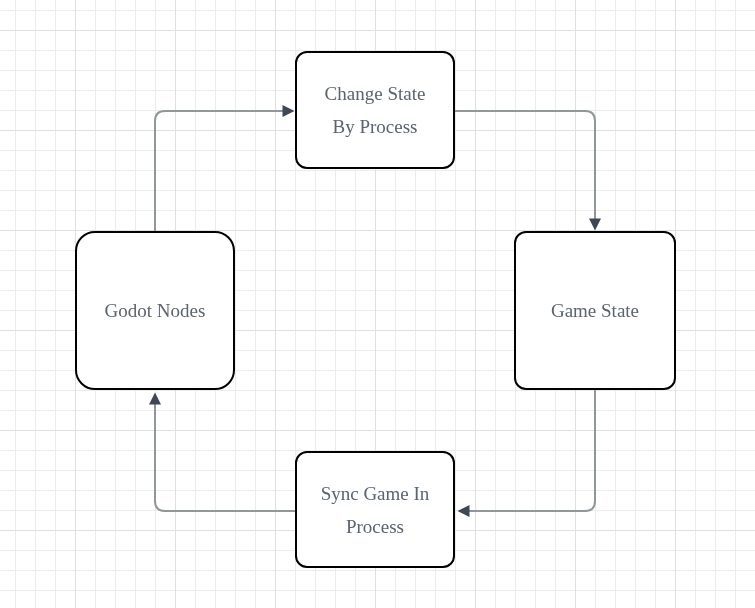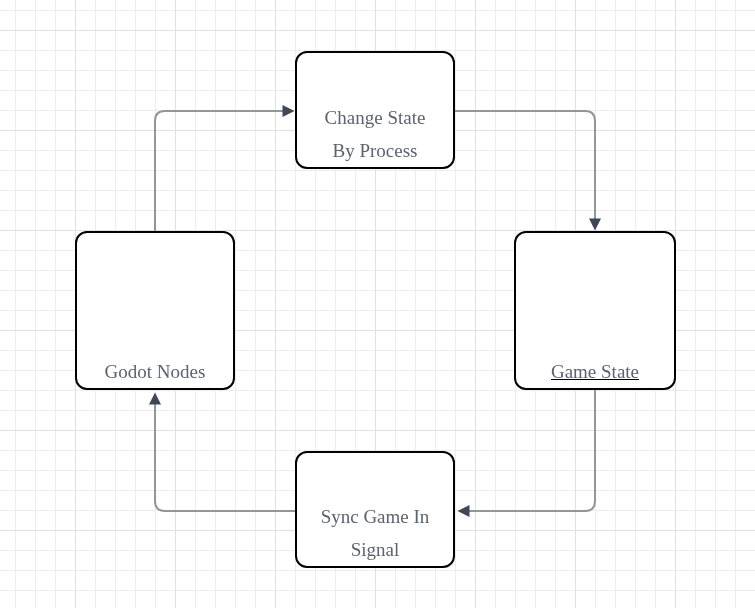--- a/index.html
+++ b/index.html
@@ -25,33 +25,33 @@
     pointer-events: none;
   }
   .edges path { pointer-events: stroke; }
   .node {
     position: absolute;
     box-sizing: border-box;
     background: #ffffff;
     border: 2px solid #000000;
     border-radius: 12px;
     display: flex;
-    align-items: flex-end;
+    align-items: center;
     justify-content: center;
   }
   .node .label {
     color: #5b6370;
     font-size: 19px;
     line-height: 33px;
     text-align: center;
     width: 100%;
   }
   .node-top    { left: 295px; top:  51px; width: 160px; height: 118px; }
-  .node-right  { left: 514px; top: 231px; width: 162px; height: 159px; text-decoration: underline; }
-  .node-left   { left:  75px; top: 231px; width: 160px; height: 159px; }
+  .node-right  { left: 514px; top: 231px; width: 162px; height: 159px; }
+  .node-left   { left:  75px; top: 231px; width: 160px; height: 159px; border-radius: 20px; }
   .node-bottom { left: 295px; top: 451px; width: 160px; height: 117px; }
 </style>
 </head>
 <body>
 
 <div class="canvas">
 
   <svg class="edges" width="755" height="608" viewBox="0 0 755 608" xmlns="http://www.w3.org/2000/svg">
     <defs>
       <marker id="arrow" viewBox="0 0 13 13" markerWidth="13" markerHeight="13" refX="1" refY="6.5" orient="auto" markerUnits="userSpaceOnUse">
@@ -85,17 +85,17 @@
   <div class="node node-left">
     <div class="label">
       <div>Godot Nodes</div>
       <div></div>
     </div>
   </div>
 
   <div class="node node-bottom">
     <div class="label">
       <div>Sync Game In</div>
-      <div>Signal</div>
+      <div>Process</div>
     </div>
   </div>
 
 </div>
 
 </body></html>

